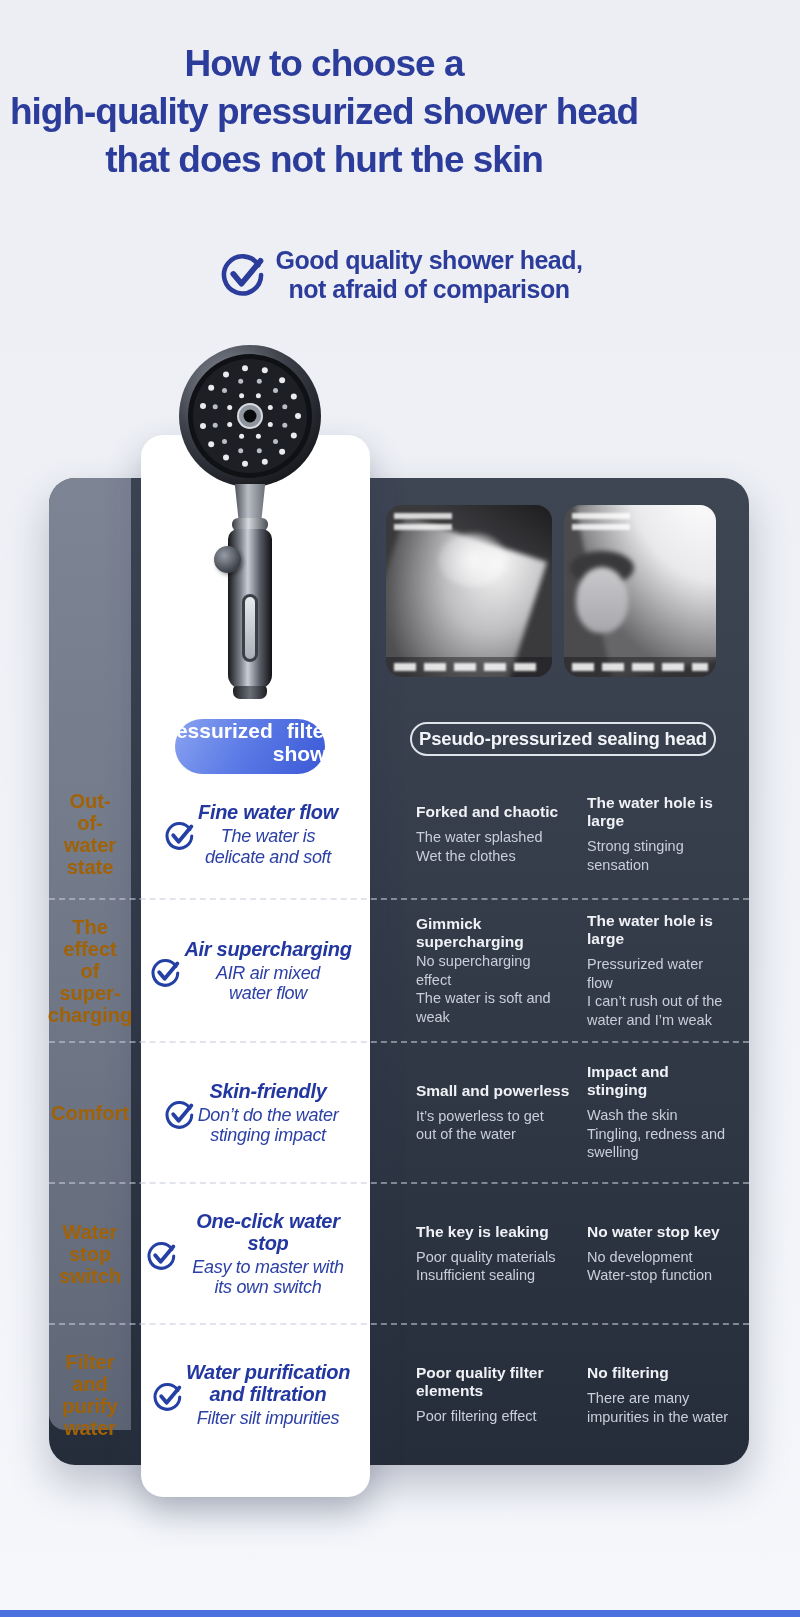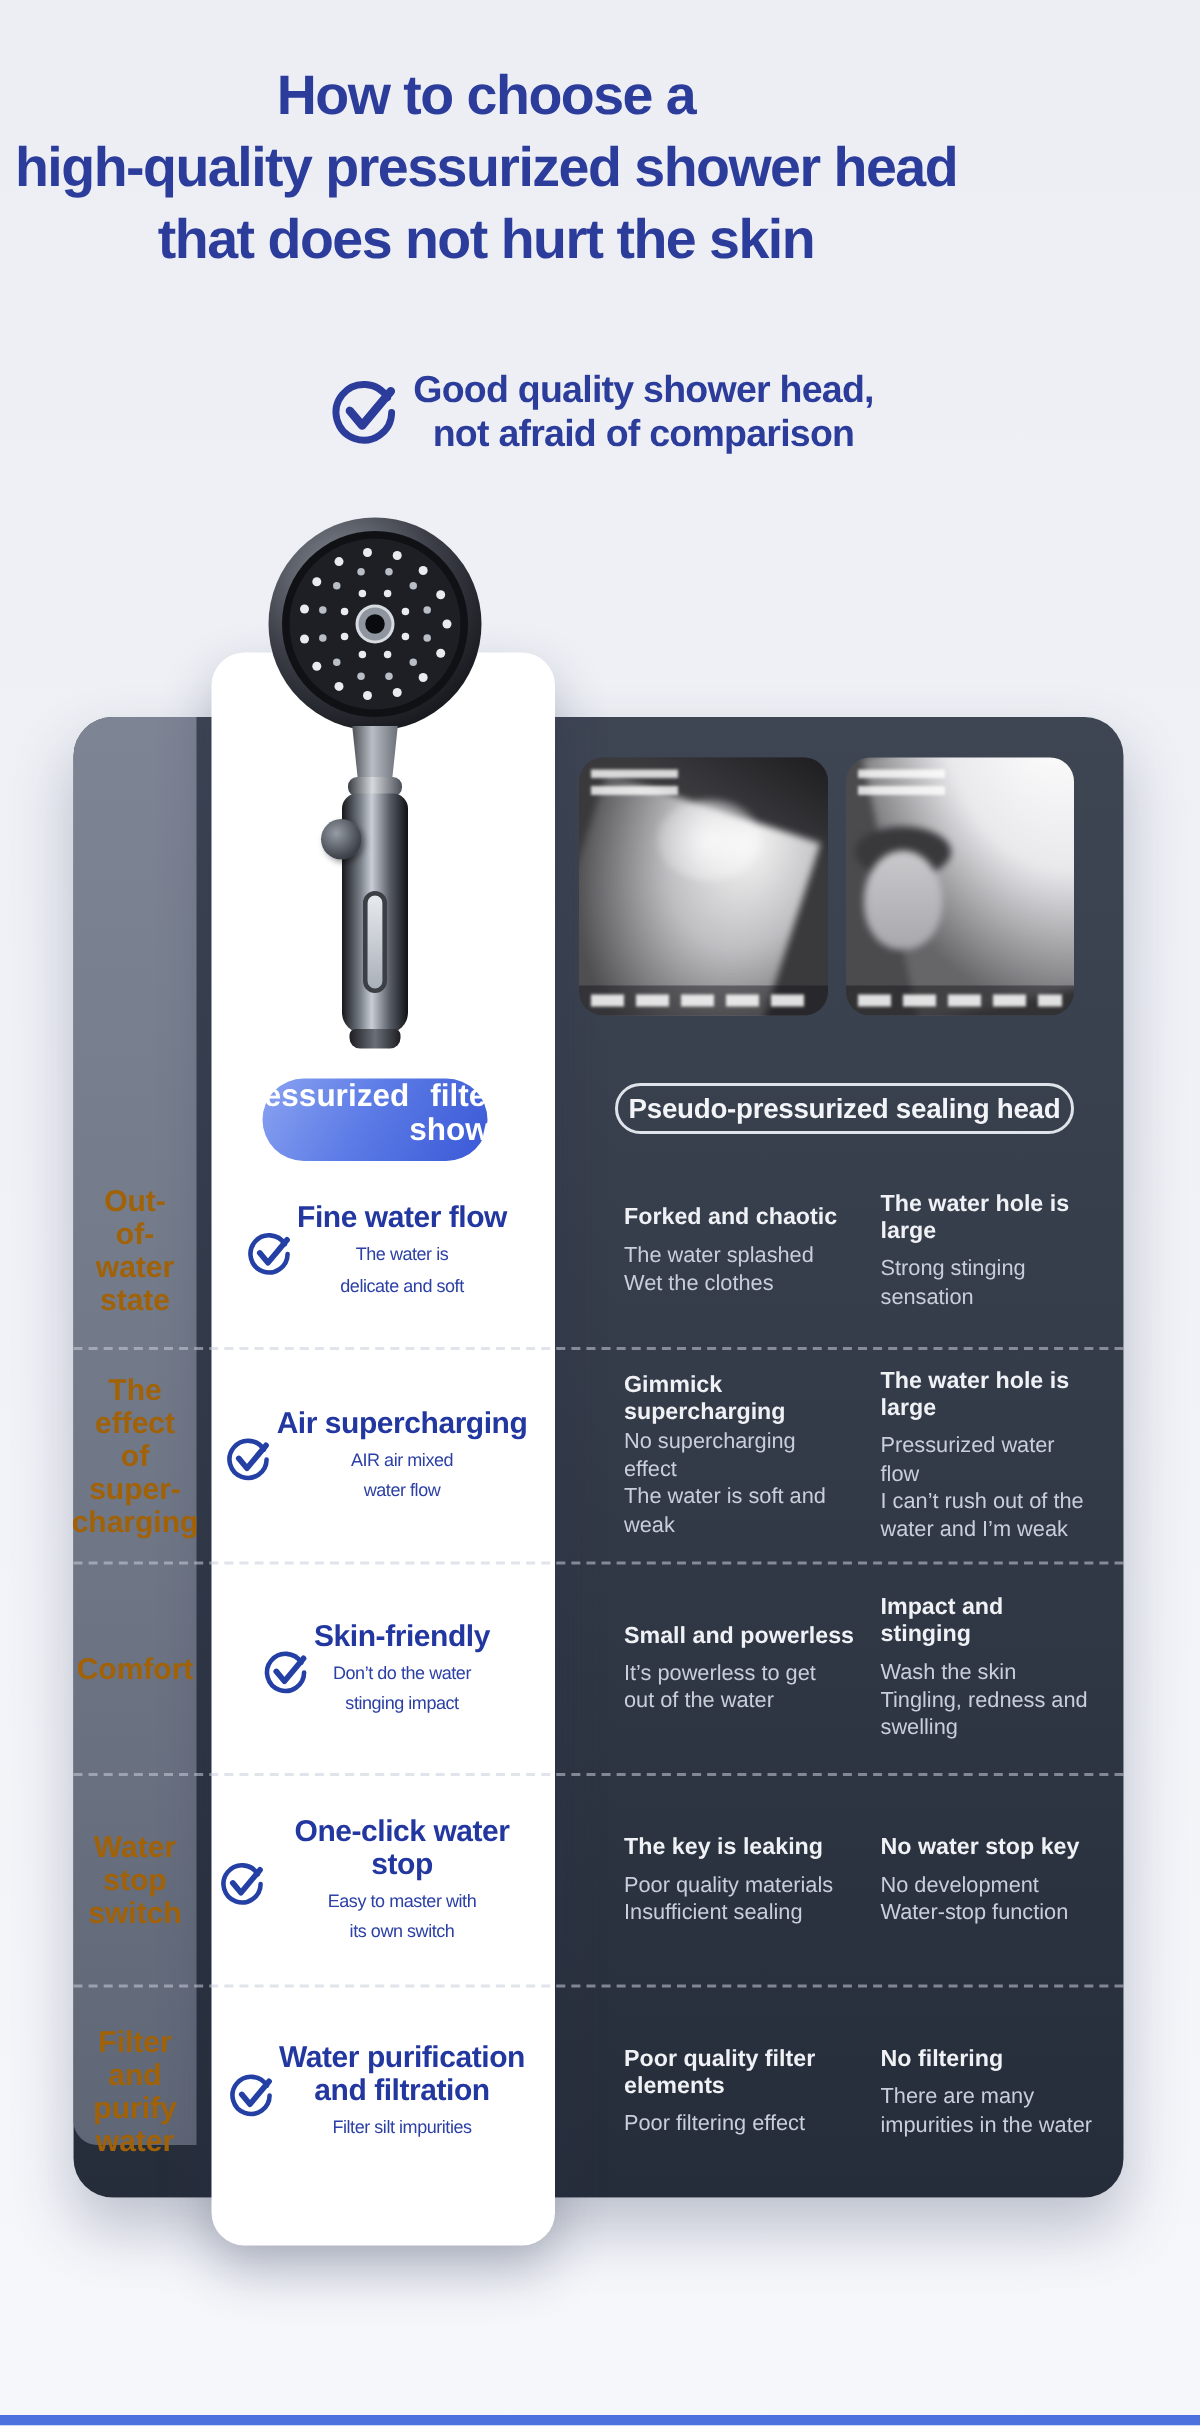--- a/index.html
+++ b/index.html
@@ -64,23 +64,23 @@
   .row:nth-child(2){height:143px;}
   .row:nth-child(3){height:141px;}
   .row:nth-child(4){height:141px;}
   .row:nth-child(5){height:142px;}
   .row + .row{border-top:2px dashed rgba(200,206,216,.55);}
   .cell-label{display:flex;align-items:center;justify-content:center;text-align:center;
         color:#a16207;font-weight:bold;font-size:20px;line-height:22px;white-space:pre-line;}
   .cell-good{display:flex;align-items:center;justify-content:center;}
   .good-inner{display:flex;align-items:center;gap:3px;max-width:212px;}
   .good-inner svg{width:32px;height:32px;flex:0 0 auto;margin-top:4px;}
-  .good-text{text-align:center;}
+  .good-text{text-align:center;font-style:italic;}
   .good-title{color:#2337a0;font-weight:bold;font-size:20px;line-height:22px;white-space:pre-line;letter-spacing:-0.3px;}
-  .good-body{color:#2c40a6;font-size:12px;line-height:20.5px;white-space:pre-line;margin-top:3px;letter-spacing:-0.3px;}
+  .good-body{color:#2c40a6;font-size:18px;line-height:20.5px;white-space:pre-line;margin-top:3px;letter-spacing:-0.3px;}
   .cell-bad{display:flex;flex-direction:column;justify-content:center;box-sizing:border-box;}
   .cell-bad.a{padding-left:46px;padding-right:10px;}
   .cell-bad.b{padding-left:4px;padding-right:18px;}
   .bad-title{color:#eff1f5;font-weight:bold;font-size:15.5px;line-height:18px;white-space:pre-line;}
   .bad-body{color:#c9cfd9;font-size:14.5px;line-height:18.5px;white-space:pre-line;margin-top:7px;}
 
   
   .shower{z-index:9;}
   .head{left:178px;top:344px;width:144px;height:144px;}
   .neck{left:230px;top:484px;width:40px;height:38px;

